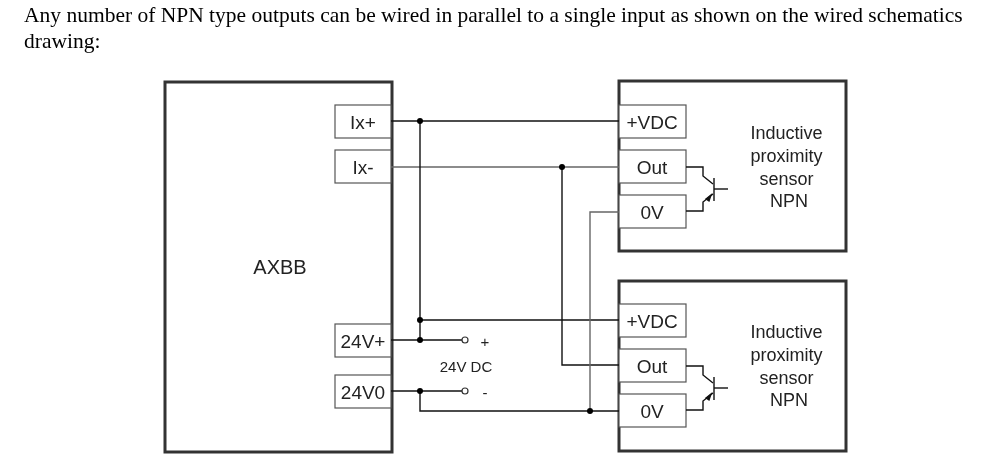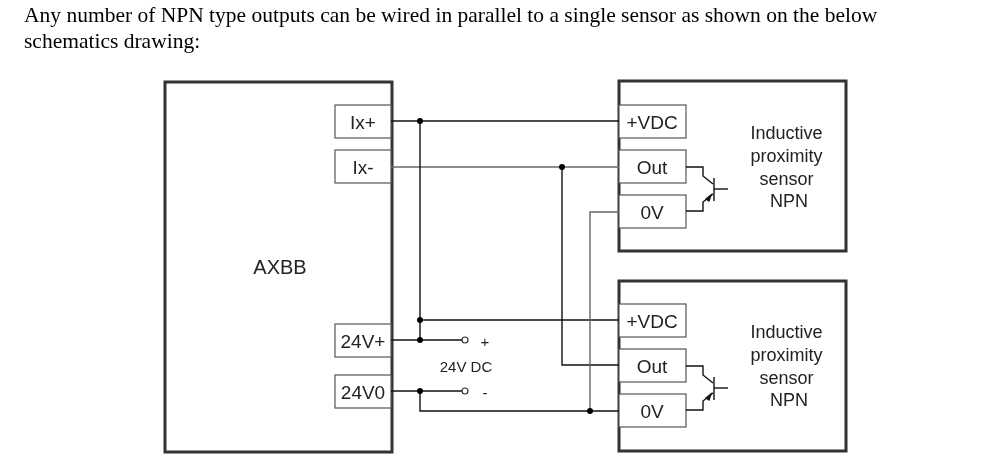--- a/index.html
+++ b/index.html
@@ -13,21 +13,21 @@
     .box { fill: #fff; stroke: #333; stroke-width: 3; }
     .term { fill: #fff; stroke: #555; stroke-width: 1.2; }
     .wire { stroke: #111; stroke-width: 1.4; fill: none; }
     .wire-g { stroke: #666; stroke-width: 1.4; fill: none; }
     .dot { fill: #000; }
     .ring { fill: #fff; stroke: #333; stroke-width: 1.2; }
   </style>
 </head>
 <body>
 
-<div class="intro">Any number of NPN type outputs can be wired in parallel to a single sensor as shown on the below schematics drawing:</div>
+<div class="intro">Any number of NPN type outputs can be wired in parallel to a single input as shown on the wired schematics drawing:</div>
 
 <svg width="984" height="464" viewBox="0 0 984 464">
 
   <g>
     <rect class="box" x="165" y="82" width="227" height="370"></rect>
     <text class="lbl" x="280" y="274" font-size="20" text-anchor="middle">AXBB</text>
 
     <rect class="term" x="335" y="105" width="56" height="33"></rect>
     <text class="lbl" x="363" y="129" font-size="19" text-anchor="middle">Ix+</text>
 

